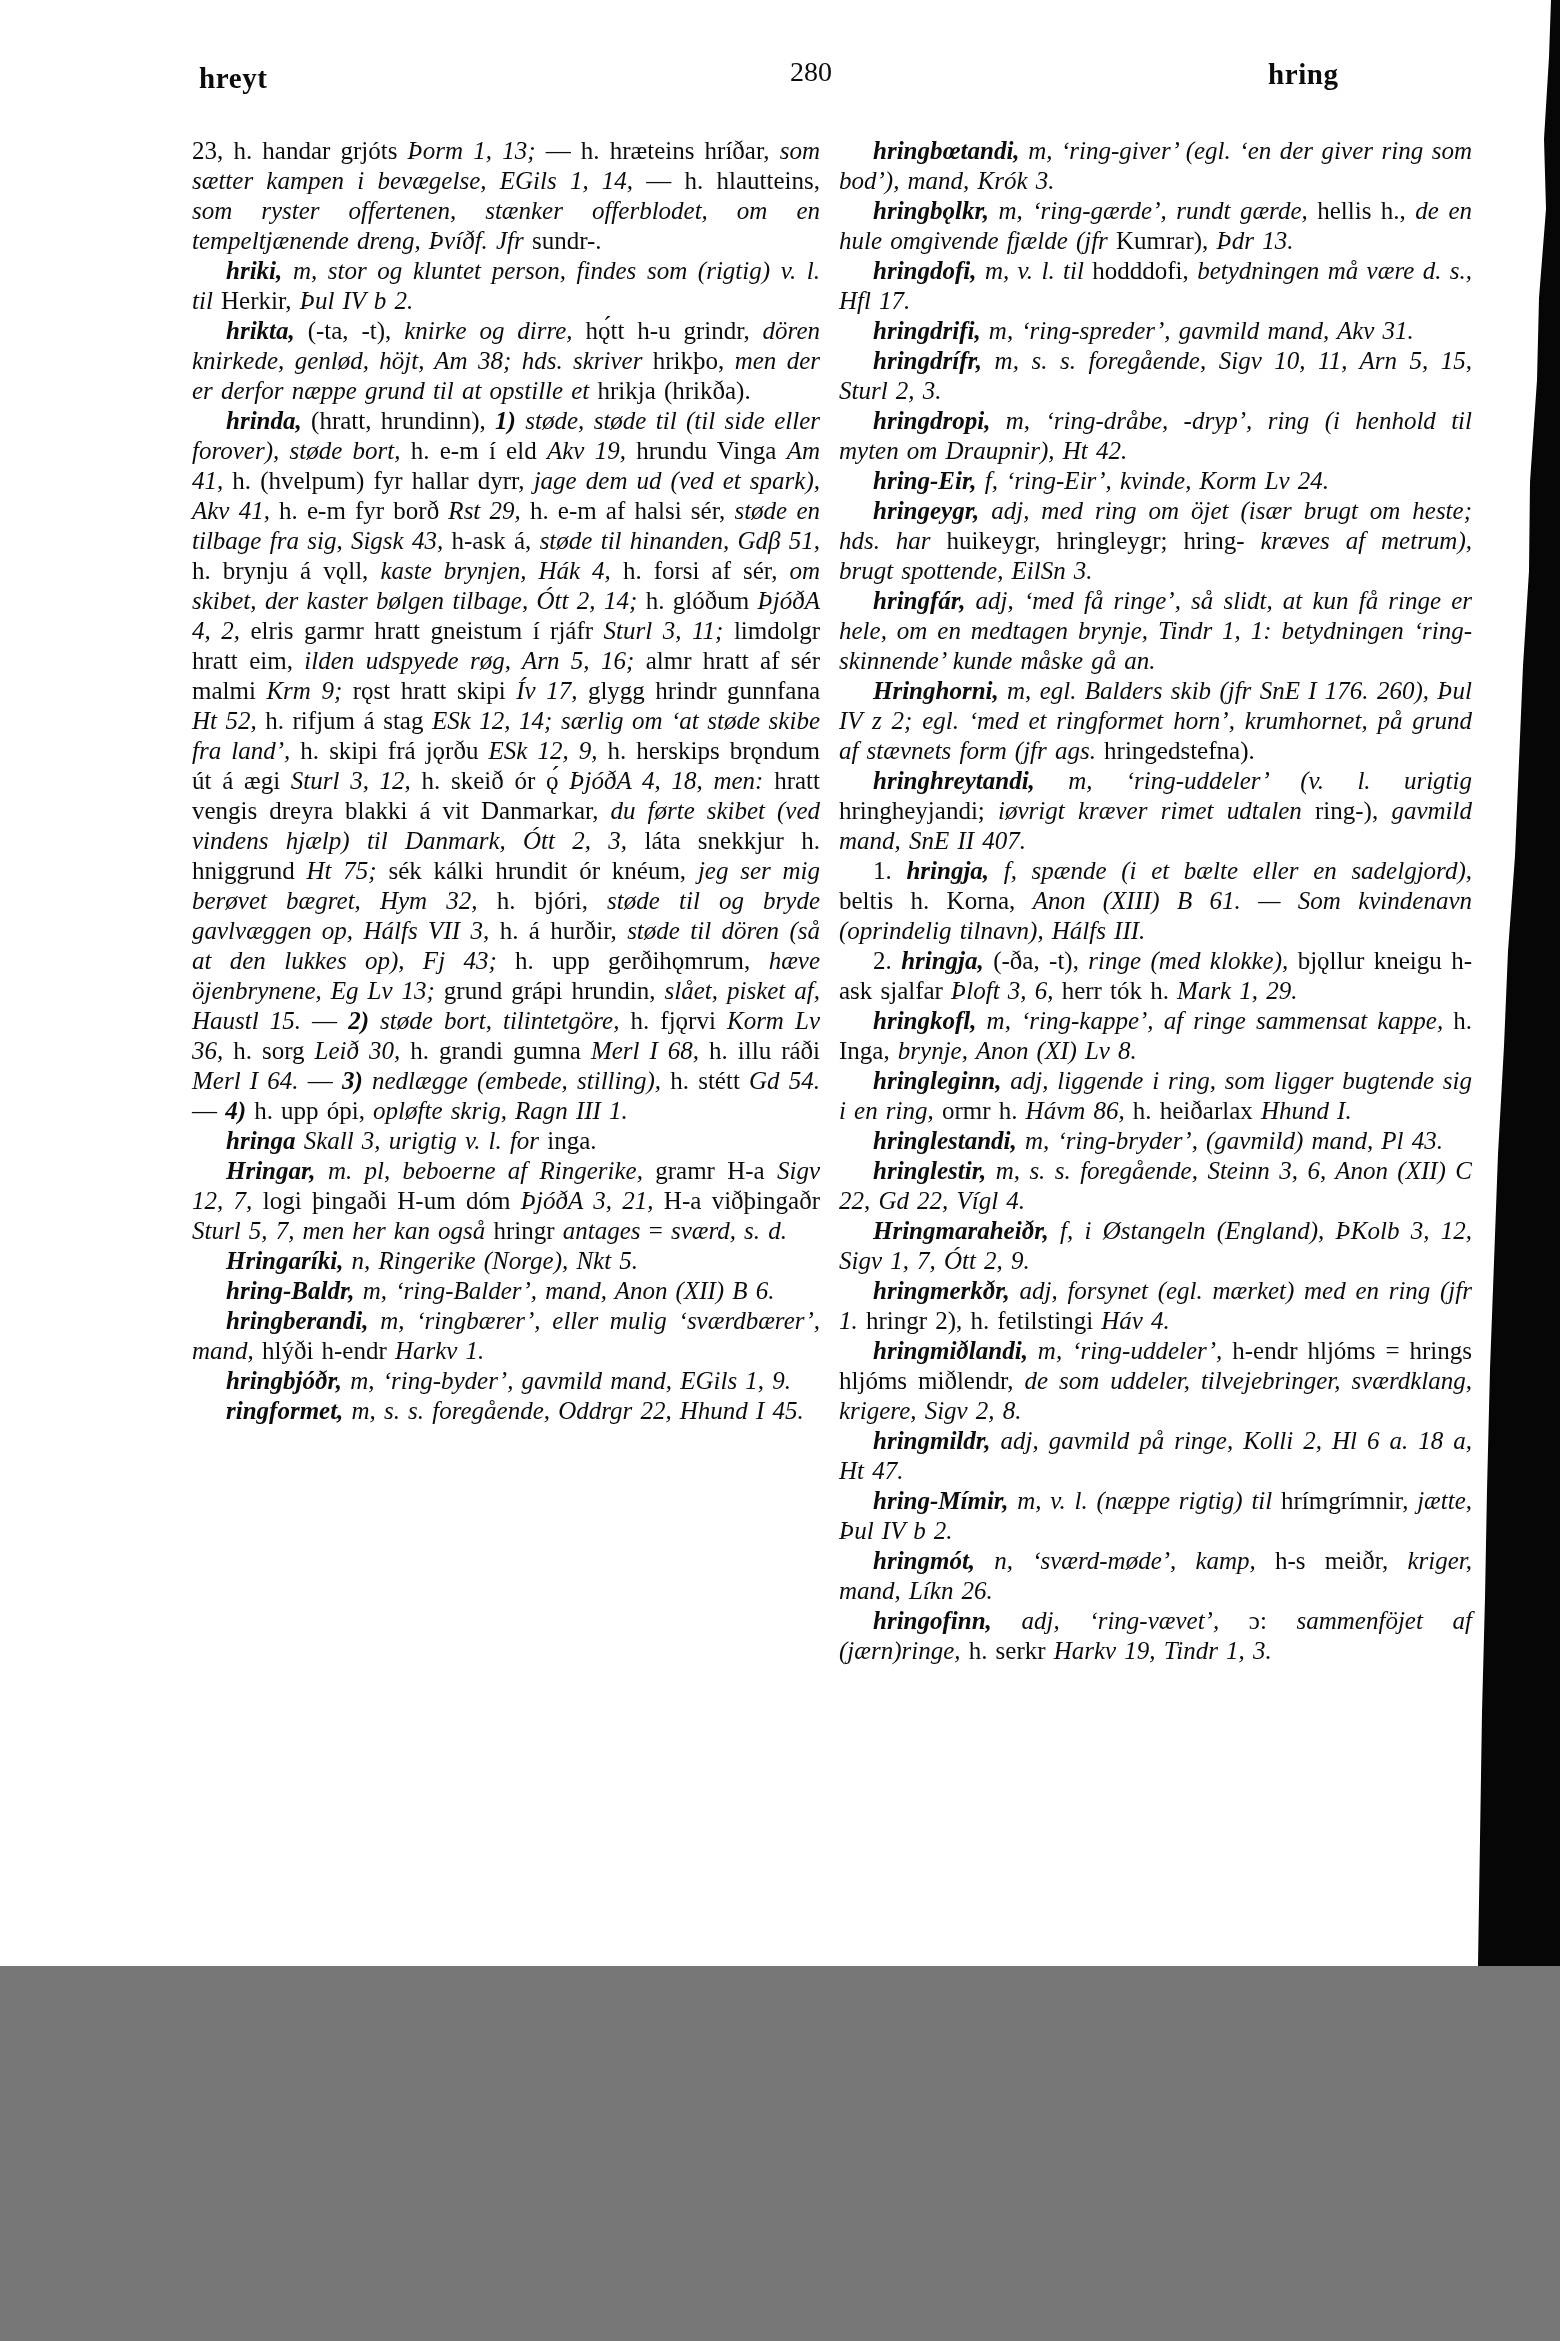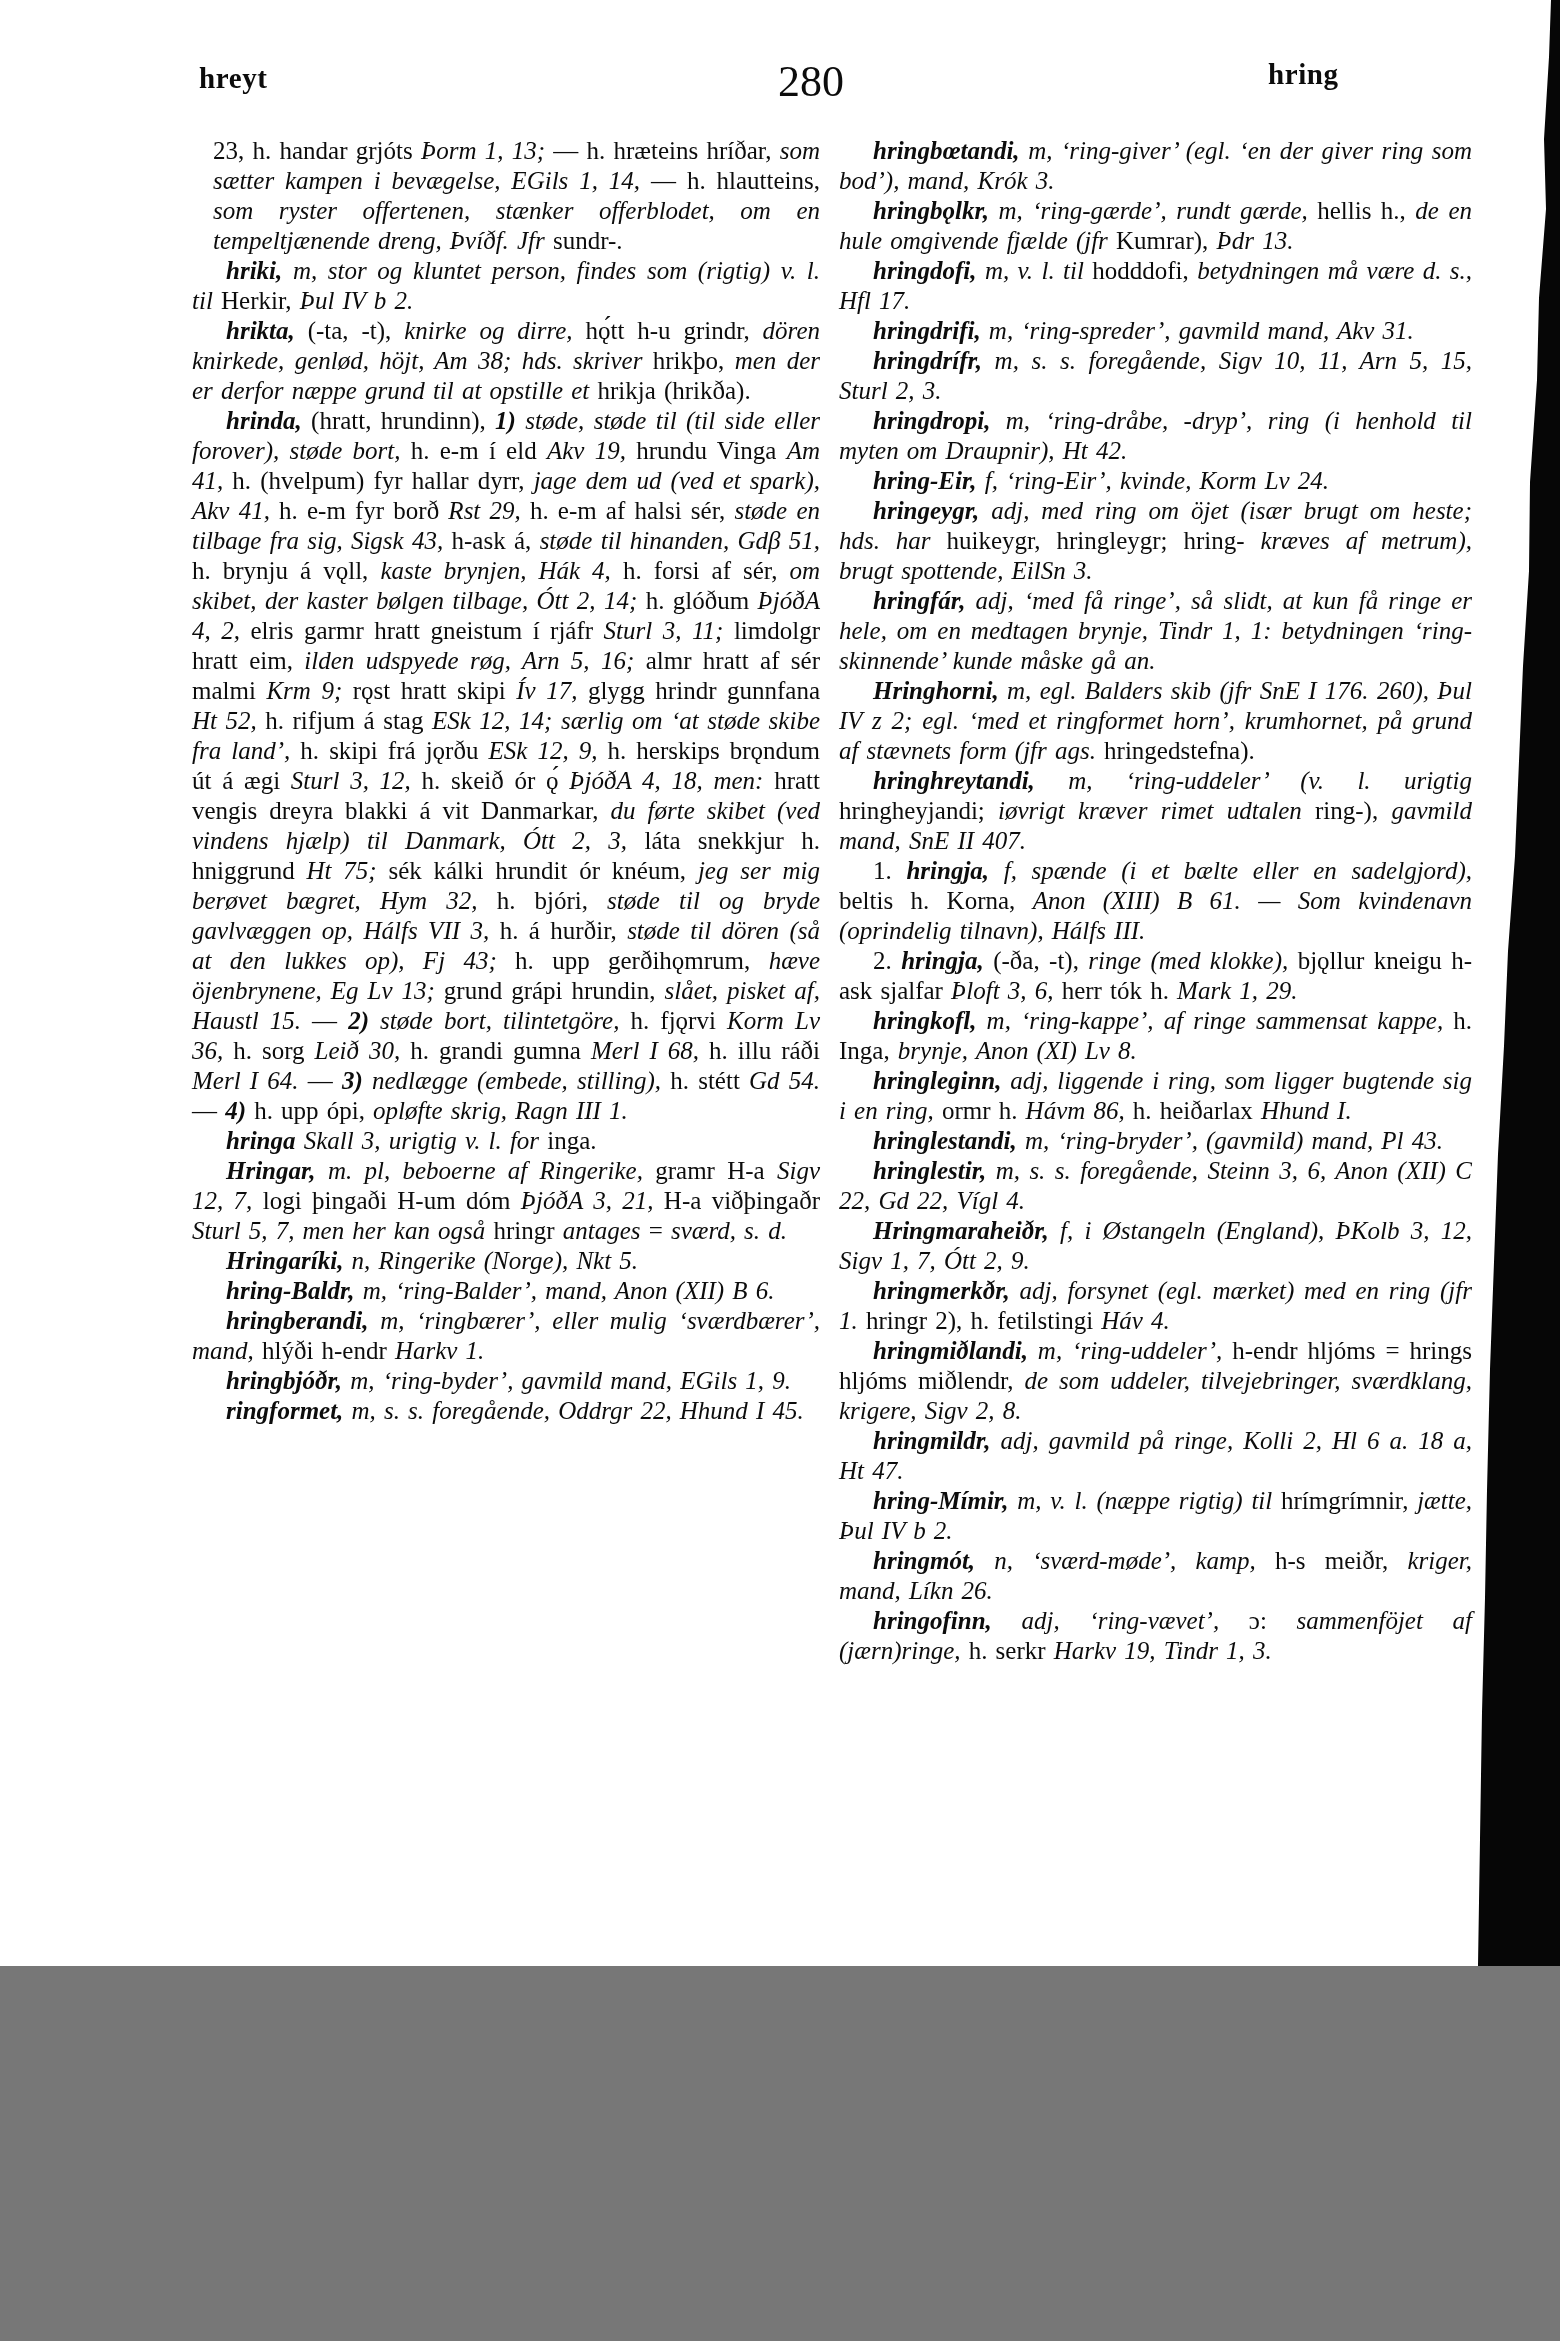--- a/index.html
+++ b/index.html
@@ -18,38 +18,38 @@
     font-weight: 700;
     font-size: 29px;
     letter-spacing: 0.6px;
     white-space: nowrap;
   }
   .head-word.left { left: 199px; top: 3.8px; }
   .head-word.right { left: 1268px; width: 184px; text-align: left; top: 0; }
   .page-number {
     position: absolute;
     left: 735px; width: 152px; text-align: center;
-    font-size: 44px;
+    font-size: 28px;
     top: -2.5px;
   }
   .col {
     position: absolute;
     top: 136px;
     text-align: justify;
   }
   .col-left  { left: 192px;  width: 628px; }
   .col-right { left: 839px; width: 633px; }
   p.entry {
     margin: 0;
     text-indent: 34px;
     font-size: 25px;
     line-height: 30px;
     word-spacing: 1.9px;
   }
-  p.entry.no-indent { text-indent: 0; margin-left: 21px; }
+  p.entry.no-indent { text-indent: 0; }
   .seg-b { font-weight: 700; font-style: italic; }
   .seg-i { font-style: italic; }
   .seg-r { }
   .scan-band {
     position: absolute;
     inset: 0;
     background: #060606;
     clip-path: polygon(
       1560px 0px, 1551px 0px, 1549px 57px, 1544px 139px, 1546px 209px,
       1539px 298px, 1537px 380px, 1530px 482px, 1529px 571px, 1523px 666px,

